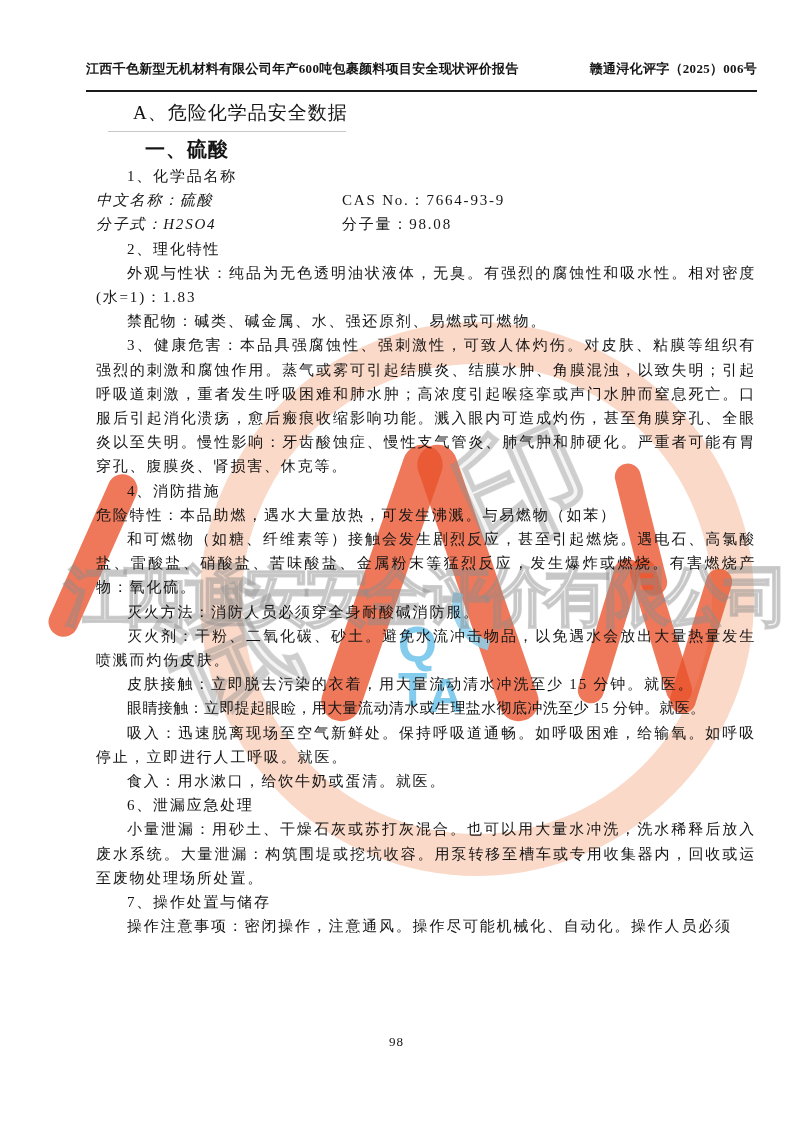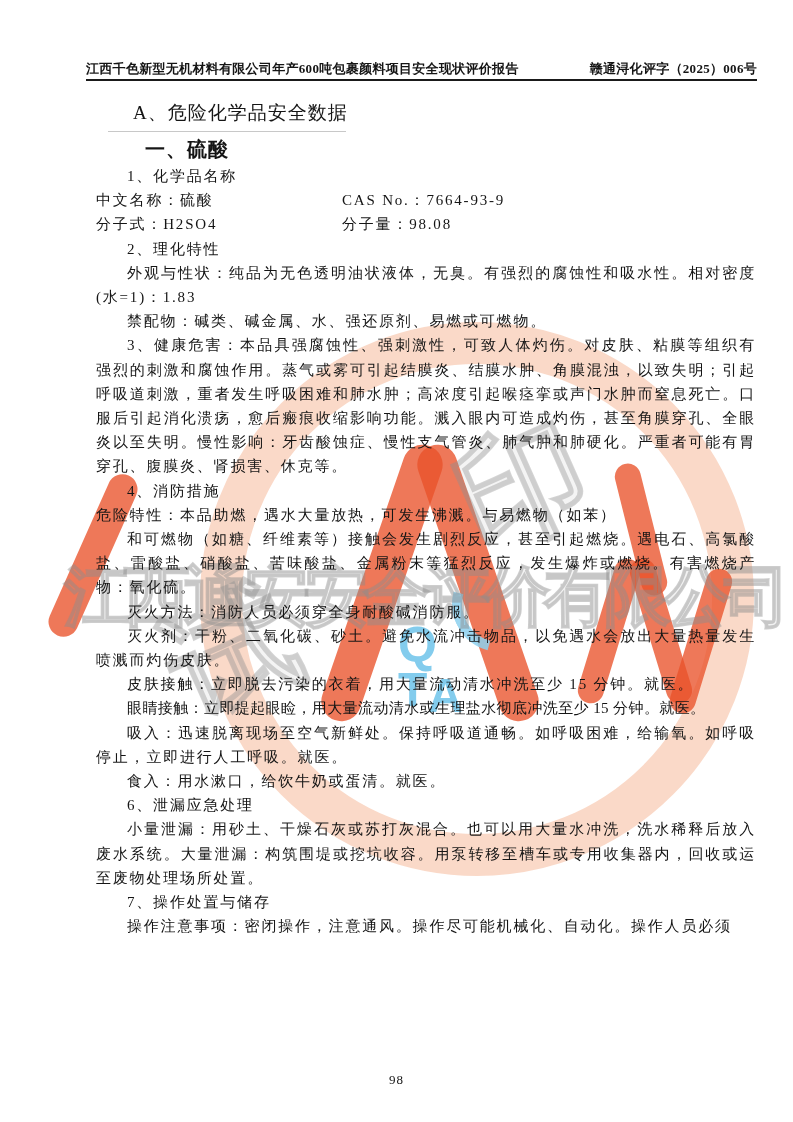--- a/index.html
+++ b/index.html
@@ -42,40 +42,40 @@
   .wm-diag{
     position:absolute;font-family:"Liberation Sans","DejaVu Sans",sans-serif;font-weight:bold;
     font-size:128px;line-height:1;color:rgba(150,150,150,0.10);
     -webkit-text-stroke:1.6px rgba(145,145,145,0.38);transform:rotate(-24deg);
   }
   .wm-diag.d1{left:168px;top:588px;}
   .wm-diag.d2{left:458px;top:422px;}
   
   .doc{position:absolute;inset:0;z-index:1;}
   .doc-header{
-    position:absolute;left:86px;right:36px;top:60px;padding-bottom:1px;
+    position:absolute;left:86px;right:36px;top:60px;padding-bottom:12px;
     border-bottom:2px solid #1a1a1a;display:flex;justify-content:space-between;align-items:flex-end;
     font-weight:bold;font-size:13px;letter-spacing:0.3px;
   }
   .heading-a{position:absolute;left:133px;top:100px;font-size:19px;font-weight:normal;letter-spacing:1px;}
   .faint-line{position:absolute;left:108px;top:131px;width:238px;height:1px;background:#c8c8c8;}
   .heading-chem{position:absolute;left:145px;top:136px;font-size:20px;font-weight:bold;letter-spacing:1px;}
   .content{
     position:absolute;left:96px;top:164px;width:660px;
     font-size:15px;line-height:24.2px;letter-spacing:1.8px;text-align:justify;
   }
   .para{margin:0;}
   .para.indent{text-indent:31px;}
   .para.flush{text-indent:0;}
   .para.cols{text-indent:0;text-align:left;}
-  .para.cols .col1{display:inline-block;width:246px;}
+  .para.cols .col1{display:inline-block;width:246px;font-style:italic;}
   .para.tight{letter-spacing:0.4px;}
   .page-number{
     position:absolute;left:0;right:0;top:1034px;text-align:center;
-    font-size:13px;letter-spacing:1px;margin-top:38px;
+    font-size:13px;letter-spacing:1px;
   }
 </style>
 </head>
 <body>
 
 <div class="page">
 
   <div class="watermark">
     <div class="wm-ring"></div>
     <div class="wm-leg l1"></div>

